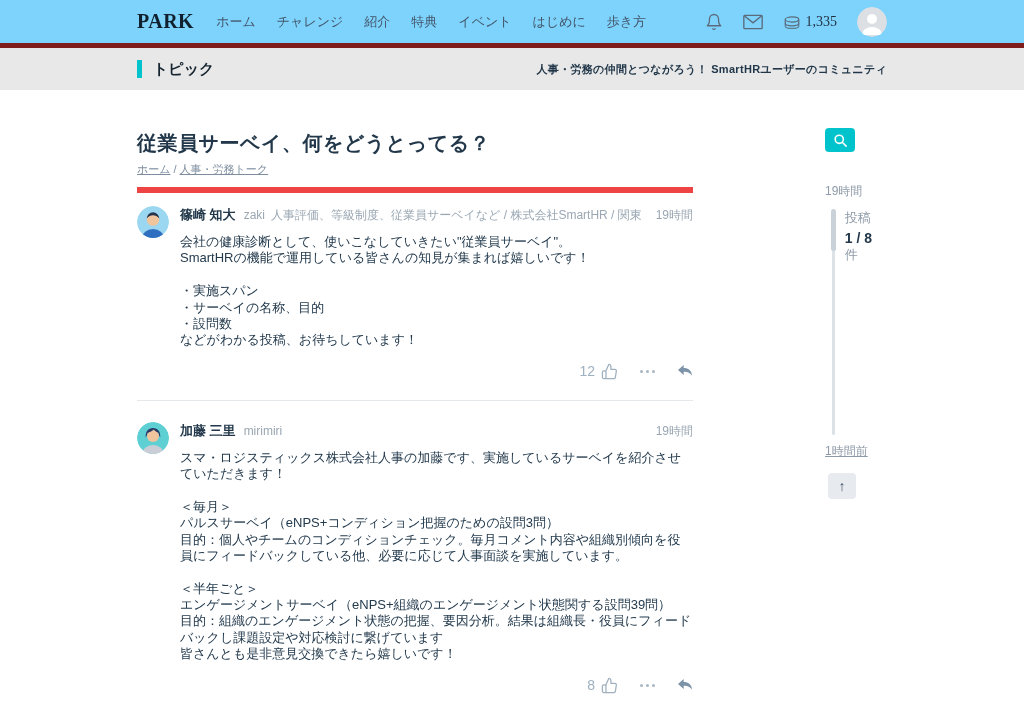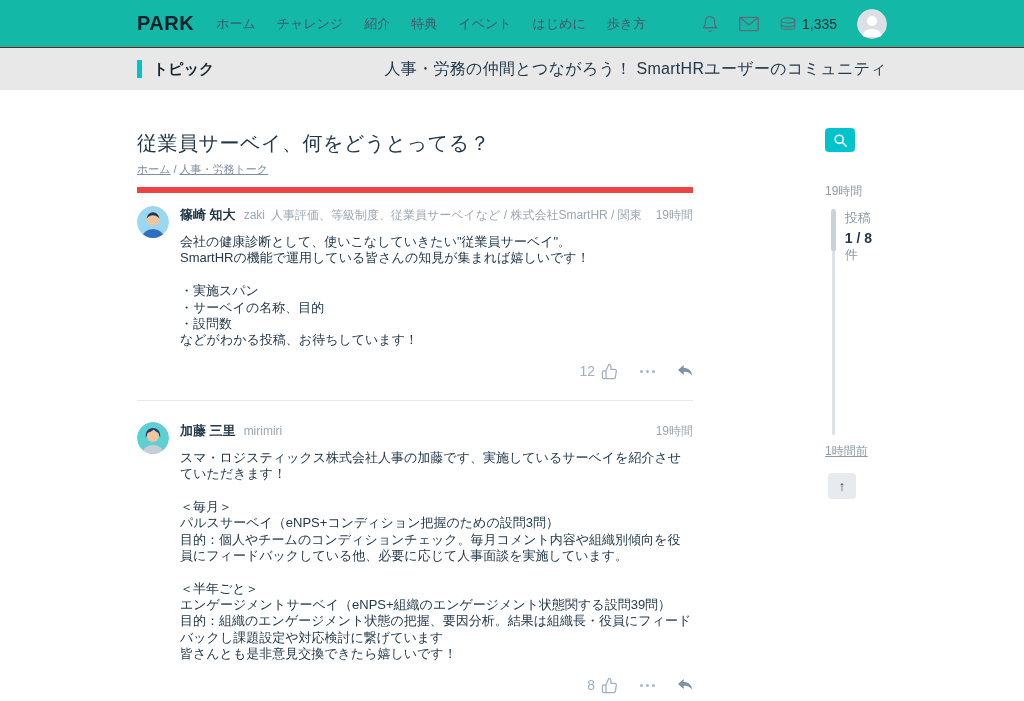--- a/index.html
+++ b/index.html
@@ -5,44 +5,44 @@
   * { box-sizing: border-box; margin: 0; padding: 0; }
   html, body { width: 1024px; height: 701px; overflow: hidden; }
   body {
     font-family: "Liberation Sans", "DejaVu Sans", sans-serif;
     background: #ffffff;
     color: #22384a;
   }
   .container { width: 750px; margin: 0 auto; }
 
   
-  .topbar { height: 48px; background: #14b8a6; border-bottom: 1px solid #7f1d1d; }
+  .topbar { height: 48px; background: #7dd3fc; border-bottom: 5px solid #7f1d1d; font-family: Liberation Serif, serif; }
   .topbar .container { display: flex; align-items: center; height: 100%; }
   .logo { font-size: 20px; font-weight: bold; letter-spacing: 0.5px; color: #10202e; cursor: pointer; }
   .nav { display: flex; align-items: center; margin-left: 22px; gap: 21px; }
   .nav a { font-size: 13px; color: #44566b; text-decoration: none; cursor: pointer; }
   .hicons { margin-left: auto; display: flex; align-items: center; gap: 20px; }
   .hicon { display: flex; align-items: center; color: #5b6b7c; cursor: pointer; }
-  .points { display: flex; align-items: center; gap: 5px; cursor: pointer; }
+  .points { display: flex; align-items: flex-end; gap: 5px; cursor: pointer; }
   .points .num { font-size: 14px; color: #1f2d3d; }
   .h-avatar { width: 30px; height: 30px; border-radius: 50%; overflow: hidden; cursor: pointer; }
 
   
   .subbar { height: 42px; background: #e8e8e8; }
   .subbar .container { display: flex; align-items: center; height: 100%; text-align: center; }
   .accent-bar { width: 5px; height: 18px; background: #00c3cb; margin-right: 11px; }
   .sub-title { font-size: 15px; font-weight: bold; color: #16242f; }
-  .tagline { margin-left: auto; font-size: 16px; font-weight: normal; color: #22384a; letter-spacing: 0.3px; }
+  .tagline { margin-left: auto; font-size: 11px; font-weight: bold; color: #22384a; letter-spacing: 0.3px; }
 
   
   .page-body { display: flex; align-items: flex-start; }
   .content { width: 556px; padding-top: 40px; }
   .rail { margin-left: auto; width: 62px; padding-top: 38px; display: flex; flex-direction: column; align-items: flex-start; }
 
-  .page-title { font-size: 20px; font-weight: normal; color: #22384a; letter-spacing: 0.5px; }
+  .page-title { font-size: 20px; font-weight: bold; color: #22384a; letter-spacing: 0.5px; }
   .breadcrumb { margin-top: 5px; font-size: 11px; color: #7e8ea0; padding-bottom: 10px; border-bottom: 6px solid #ef4444; }
   .breadcrumb a { color: #7e8ea0; text-decoration: underline; cursor: pointer; }
   .breadcrumb .sep { margin: 0 3px; }
 
   
   .post { display: flex; padding-top: 13px; padding-bottom: 20px; }
   .post + .post { border-top: 1px solid #e6e9ec; padding-top: 21px; }
   .avatar { width: 32px; height: 32px; border-radius: 50%; overflow: hidden; flex: none; }
   .post-main { flex: 1; margin-left: 11px; min-width: 0; }
   .post-head { display: flex; align-items: baseline; font-size: 12px; color: #9aa7b3; }

